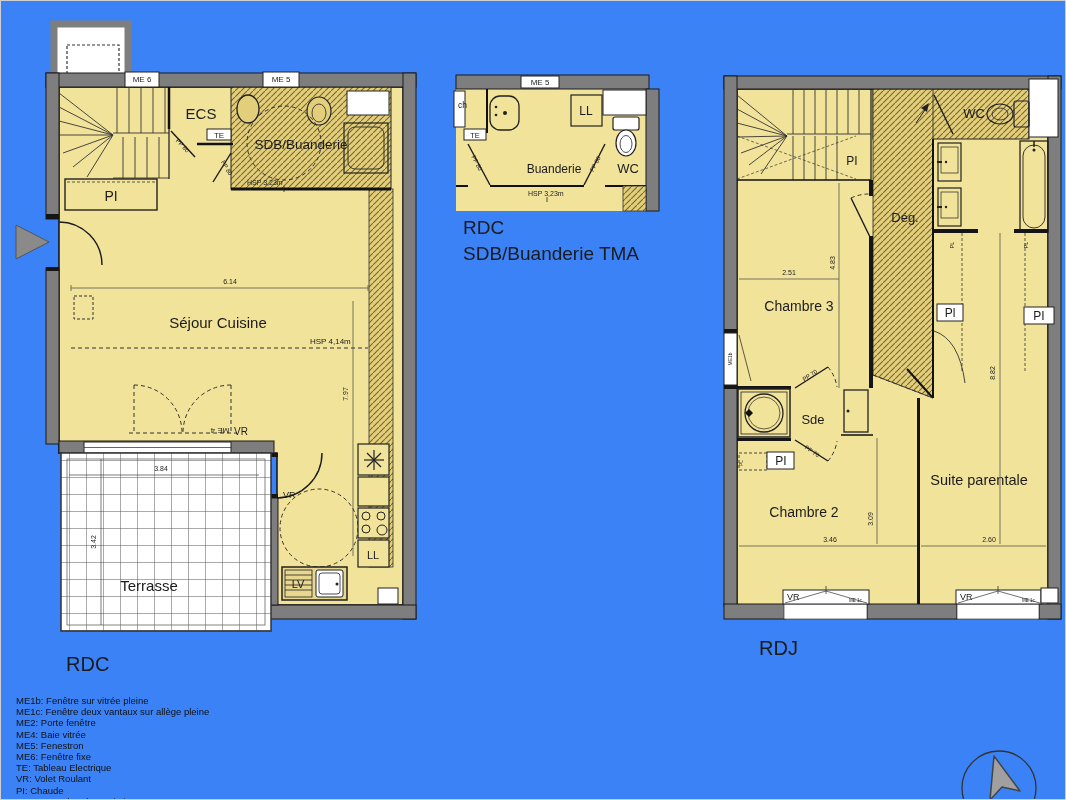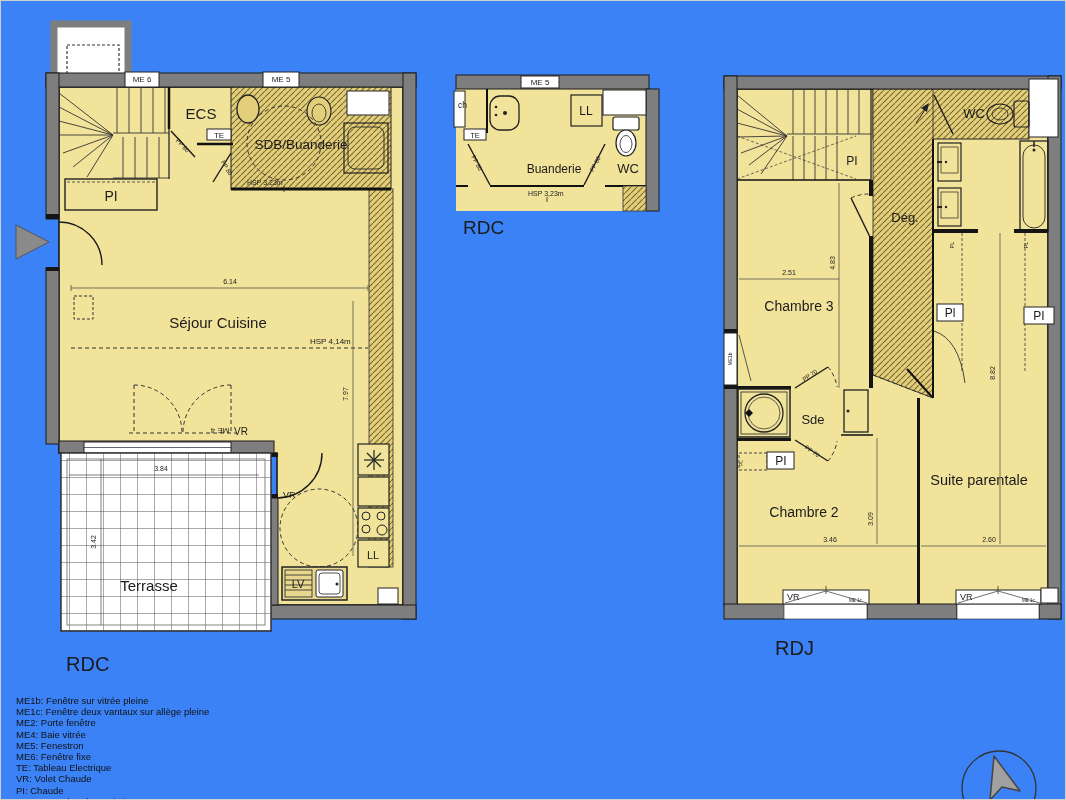--- a/index.html
+++ b/index.html
@@ -247,20 +247,21 @@
       <text transform="rotate(-62 596 164)" x="596" y="164" font-size="6" text-anchor="middle">PP 80</text>
       <line x1="455" y1="185" x2="467" y2="185" stroke="#111" stroke-width="2"></line>
       <line x1="489" y1="185" x2="583" y2="185" stroke="#111" stroke-width="2"></line>
       <line x1="604" y1="185" x2="645" y2="185" stroke="#111" stroke-width="2"></line>
     </g>
     <text x="527" y="195" class="dimt">HSP 3,23m</text>
     <line x1="546" y1="196" x2="546" y2="201" stroke="#222" stroke-width="0.8"></line>
     <rect x="622" y="185" width="23" height="25" fill="url(#hatchB)" stroke="#333" stroke-width="0.8"></rect>
   </svg>
   <div class="plan-title mid" style="left:462px;top:216px">RDC</div>
+  <div class="plan-title mid" style="left:462px;top:242px">SDB/Buanderie TMA</div>
 
   <svg style="left:700px;top:60px" width="366" height="625" viewBox="700 60 366 625">
     <defs>
       <pattern id="hatchC" patternUnits="userSpaceOnUse" width="6" height="6">
         <rect width="6" height="6" fill="#E3CE7C"></rect>
         <path d="M-1,7 L7,-1" stroke="#77682B" stroke-width="1.1"></path>
       </pattern>
     </defs>
     <rect x="736" y="88" width="311" height="517" fill="#F2E39B" stroke="#111" stroke-width="1.5"></rect>
     <rect x="872" y="88" width="156" height="50" fill="url(#hatchC)" stroke="#222" stroke-width="1"></rect>
@@ -434,31 +435,31 @@
       <rect x="956" y="603" width="82" height="15" fill="#fff" stroke="#222" stroke-width="0.6"></rect>
       <rect class="win" x="955" y="589" width="85" height="14"></rect>
       <line x1="997" y1="590" x2="957" y2="602" stroke="#333" stroke-width="0.7"></line>
       <line x1="997" y1="590" x2="1039" y2="602" stroke="#333" stroke-width="0.7"></line>
       <line x1="997" y1="585" x2="997" y2="593" stroke="#333" stroke-width="0.8"></line>
       <text x="959" y="599" font-size="9">VR</text>
       <text x="1021" y="601" font-size="4.5">ME 1c</text>
     </g>
     <rect class="win" x="1040" y="587" width="17" height="15"></rect>
   </svg>
-  <div class="plan-title" style="left:774px;top:636px">RDJ</div>
+  <div class="plan-title" style="left:758px;top:636px">RDJ</div>
 
   <div id="legend">
     <div>ME1b: Fenêtre sur vitrée pleine</div>
     <div>ME1c: Fenêtre deux vantaux sur allège pleine</div>
     <div>ME2: Porte fenêtre</div>
     <div>ME4: Baie vitrée</div>
     <div>ME5: Fenestron</div>
     <div>ME6: Fenêtre fixe</div>
     <div>TE: Tableau Electrique</div>
-    <div>VR: Volet Chaude</div>
+    <div>VR: Volet Roulant</div>
     <div>PI: Chaude</div>
     <div>ECS: Eau Chaude Sanitaire</div>
   </div>
 
   <svg style="left:940px;top:730px" width="126" height="70" viewBox="940 730 126 70">
     <circle cx="998" cy="787" r="37" fill="none" stroke="#333" stroke-width="1.3"></circle>
     <polygon points="993,755 1019,790 1001,786 989,799" fill="#a0a0a0" stroke="#444" stroke-width="1.5" stroke-linejoin="round"></polygon>
   </svg>
 
 </div>

